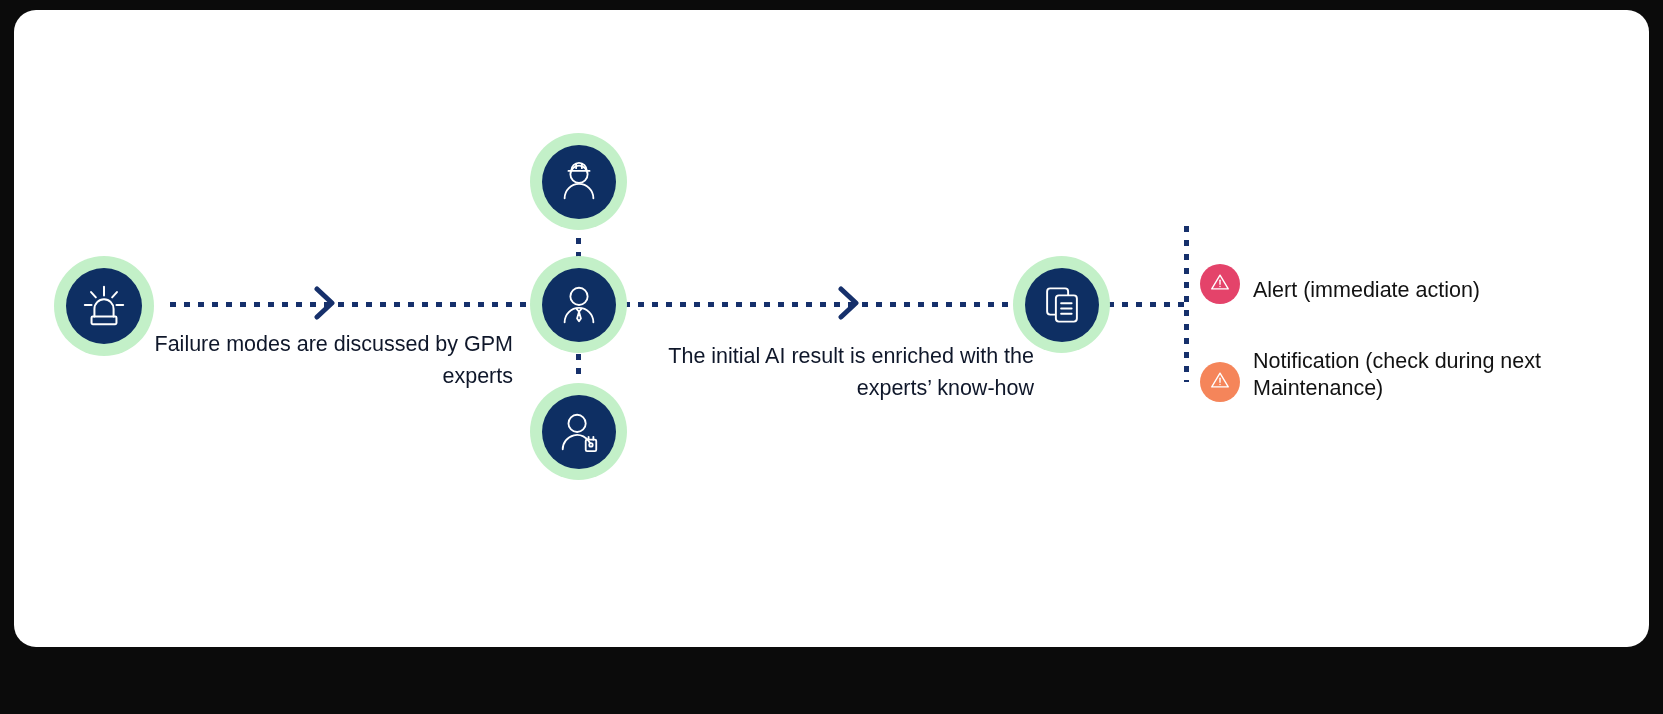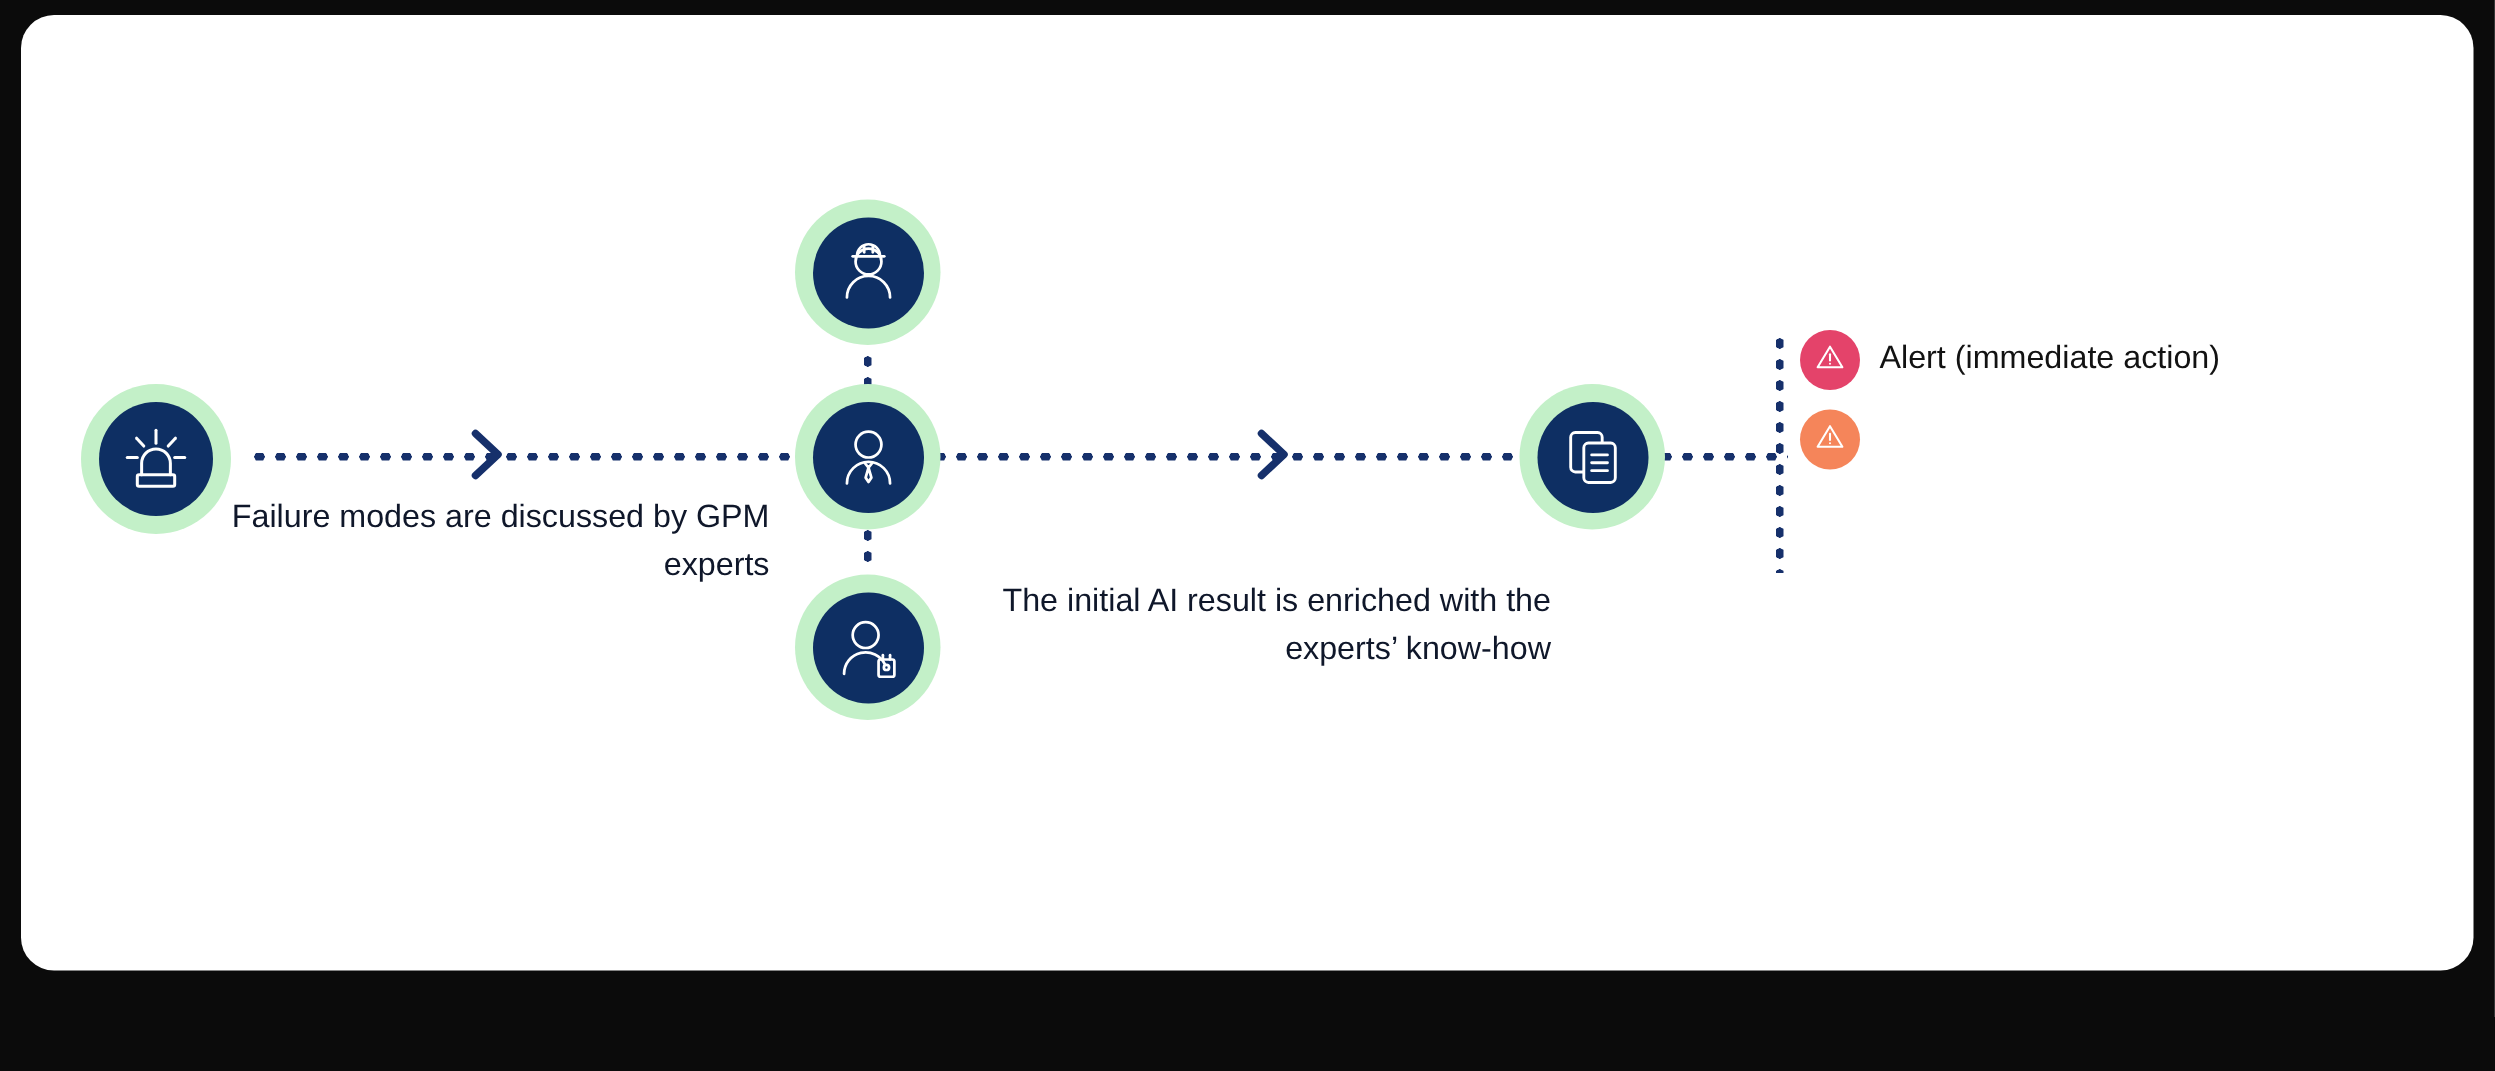--- a/index.html
+++ b/index.html
@@ -99,33 +99,34 @@
 
   
   .caption {
     position: absolute;
     color: #0f172a;
     font-size: 21.5px;
     line-height: 32px;
     text-align: right;
   }
   #caption-1 { left: 134px; top: 318px; width: 365px; }
-  #caption-2 { left: 640px; top: 330px; width: 380px; margin-top: 44px; }
+  #caption-2 { left: 640px; top: 330px; width: 380px; }
 
   
   #legend {
     position: absolute;
     left: 1186px;
     top: 210px;
     width: 440px;
   }
   .legend-row {
     display: flex;
-    align-items: flex-start;
+    align-items: flex-end;
     margin-bottom: 13px;
+    margin-top: 44px;
   }
   .legend-row:last-child { margin-bottom: 0; }
   .legend-badge {
     flex: 0 0 auto;
     width: 40px;
     height: 40px;
     border-radius: 50%;
     display: flex;
     align-items: center;
     justify-content: center;
@@ -272,20 +273,21 @@
             <span>
               <svg width="22" height="22" viewBox="0 0 24 24">
                 <g fill="none" stroke="#ffffff" stroke-width="1.5" stroke-linecap="round" stroke-linejoin="round">
                   <path d="M12 4.5 L21 19.5 L3 19.5 Z"></path>
                   <line x1="12" y1="10" x2="12" y2="14.5"></line>
                   <circle cx="12" cy="16.9" r="0.75" fill="#ffffff" stroke="none"></circle>
                 </g>
               </svg>
             </span>
           </div>
+          <div class="legend-label">Notification (check during next Maintenance)</div>
         </div>
 
 
       </div>
 
     </div>
   </div>
 </div>
 
 </body></html>

